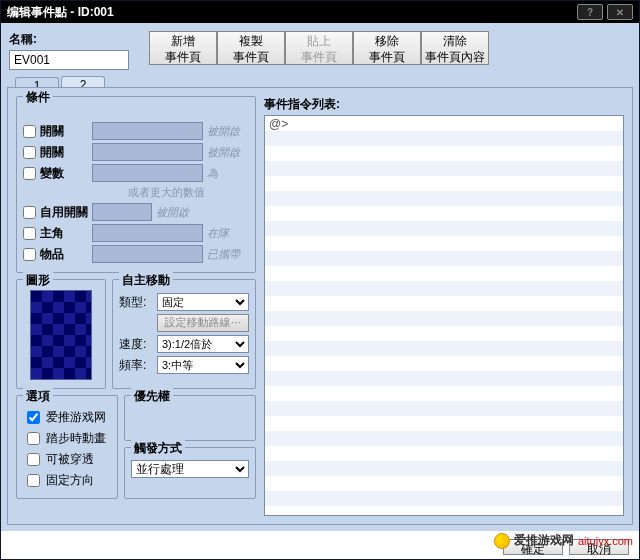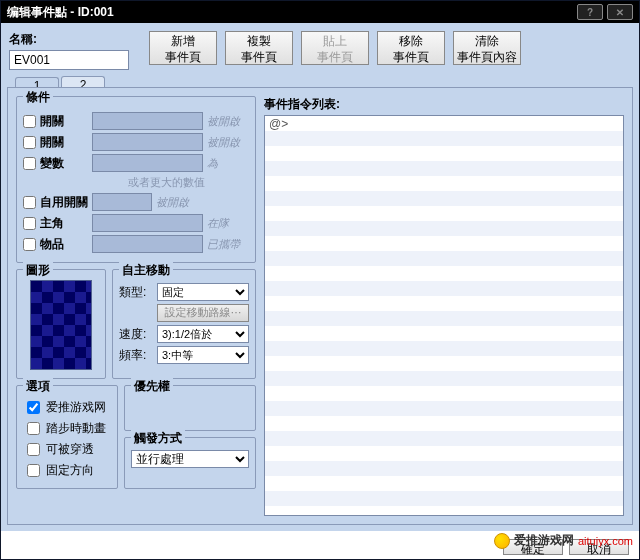--- a/index.html
+++ b/index.html
@@ -6,21 +6,21 @@
 body { margin: 0; background: #fff; }
 .window { width: 640px; height: 560px; border: 1px solid #0f172a; background: #fff; position: relative; }
 .titlebar { background: #000; color: #fff; height: 22px; display: flex; align-items: center; padding: 0 6px; font-weight: bold; }
 .titlebar .spacer { flex: 1; }
 .winbtn { width: 26px; height: 16px; border: 1px solid #888; border-radius: 2px; margin-left: 4px; display: flex; align-items: center; justify-content: center; color: #888; font-size: 10px; background: #222; }
 .content { position: absolute; top: 22px; left: 0; right: 0; bottom: 28px; background: #c4d5ec; padding: 8px; }
 .toprow { display: flex; align-items: flex-start; gap: 10px; margin-bottom: 6px; }
 .namecol { width: 130px; }
 .namecol label { font-weight: bold; display: block; margin-bottom: 2px; }
 .namecol input { width: 120px; height: 20px; border: 1px solid #7a8aa8; padding: 0 4px; background: #fff; }
-.btnrow { display: flex; gap: 8px; }
+.btnrow { display: flex; }
 .btn { width: 68px; height: 34px; background: linear-gradient(#f8f8f8,#e0e0e0); border: 1px solid #888; text-align: center; line-height: 16px; padding-top: 1px; font-size: 12px; }
 .btn.disabled { color: #999; }
 .tabs { display: flex; gap: 2px; margin-left: 6px; }
 .tab { width: 44px; height: 18px; border: 1px solid #8a9ab8; border-bottom: none; text-align: center; line-height: 16px; background: #dce6f4; border-radius: 3px 3px 0 0; }
 .tab.active { background: #c4d5ec; position: relative; top: 1px; }
 .panel { border: 1px solid #8a9ab8; background: #c4d5ec; position: absolute; top: 64px; left: 6px; right: 6px; bottom: 6px; padding: 8px; display: flex; gap: 8px; }
 .leftcol { width: 240px; display: flex; flex-direction: column; gap: 6px; }
 .rightcol { flex: 1; display: flex; flex-direction: column; }
 .group { border: 1px solid #8a9ab8; border-radius: 2px; padding: 6px 6px 6px 6px; position: relative; }
 .group > legend, .legend { position: absolute; top: -8px; left: 6px; background: #c4d5ec; padding: 0 3px; font-weight: bold; font-size: 12px; }
@@ -85,21 +85,21 @@
       </div>
     </div>
 
     <div class="tabs">
       <div class="tab active">1</div>
       <div class="tab">2</div>
     </div>
 
     <div class="panel">
       <div class="leftcol">
-        <div class="group" style="padding-top:12px">
+        <div class="group" style="padding-top:22px">
           <span class="legend">條件</span>
           <div class="condrow">
               <input type="checkbox" style="">
               <span class="lbl">開關</span>
               <div class="fld"></div>
               <span class="hint">被開啟</span>
             </div>
           <div class="condrow">
               <input type="checkbox" style="">
               <span class="lbl">開關</span>

